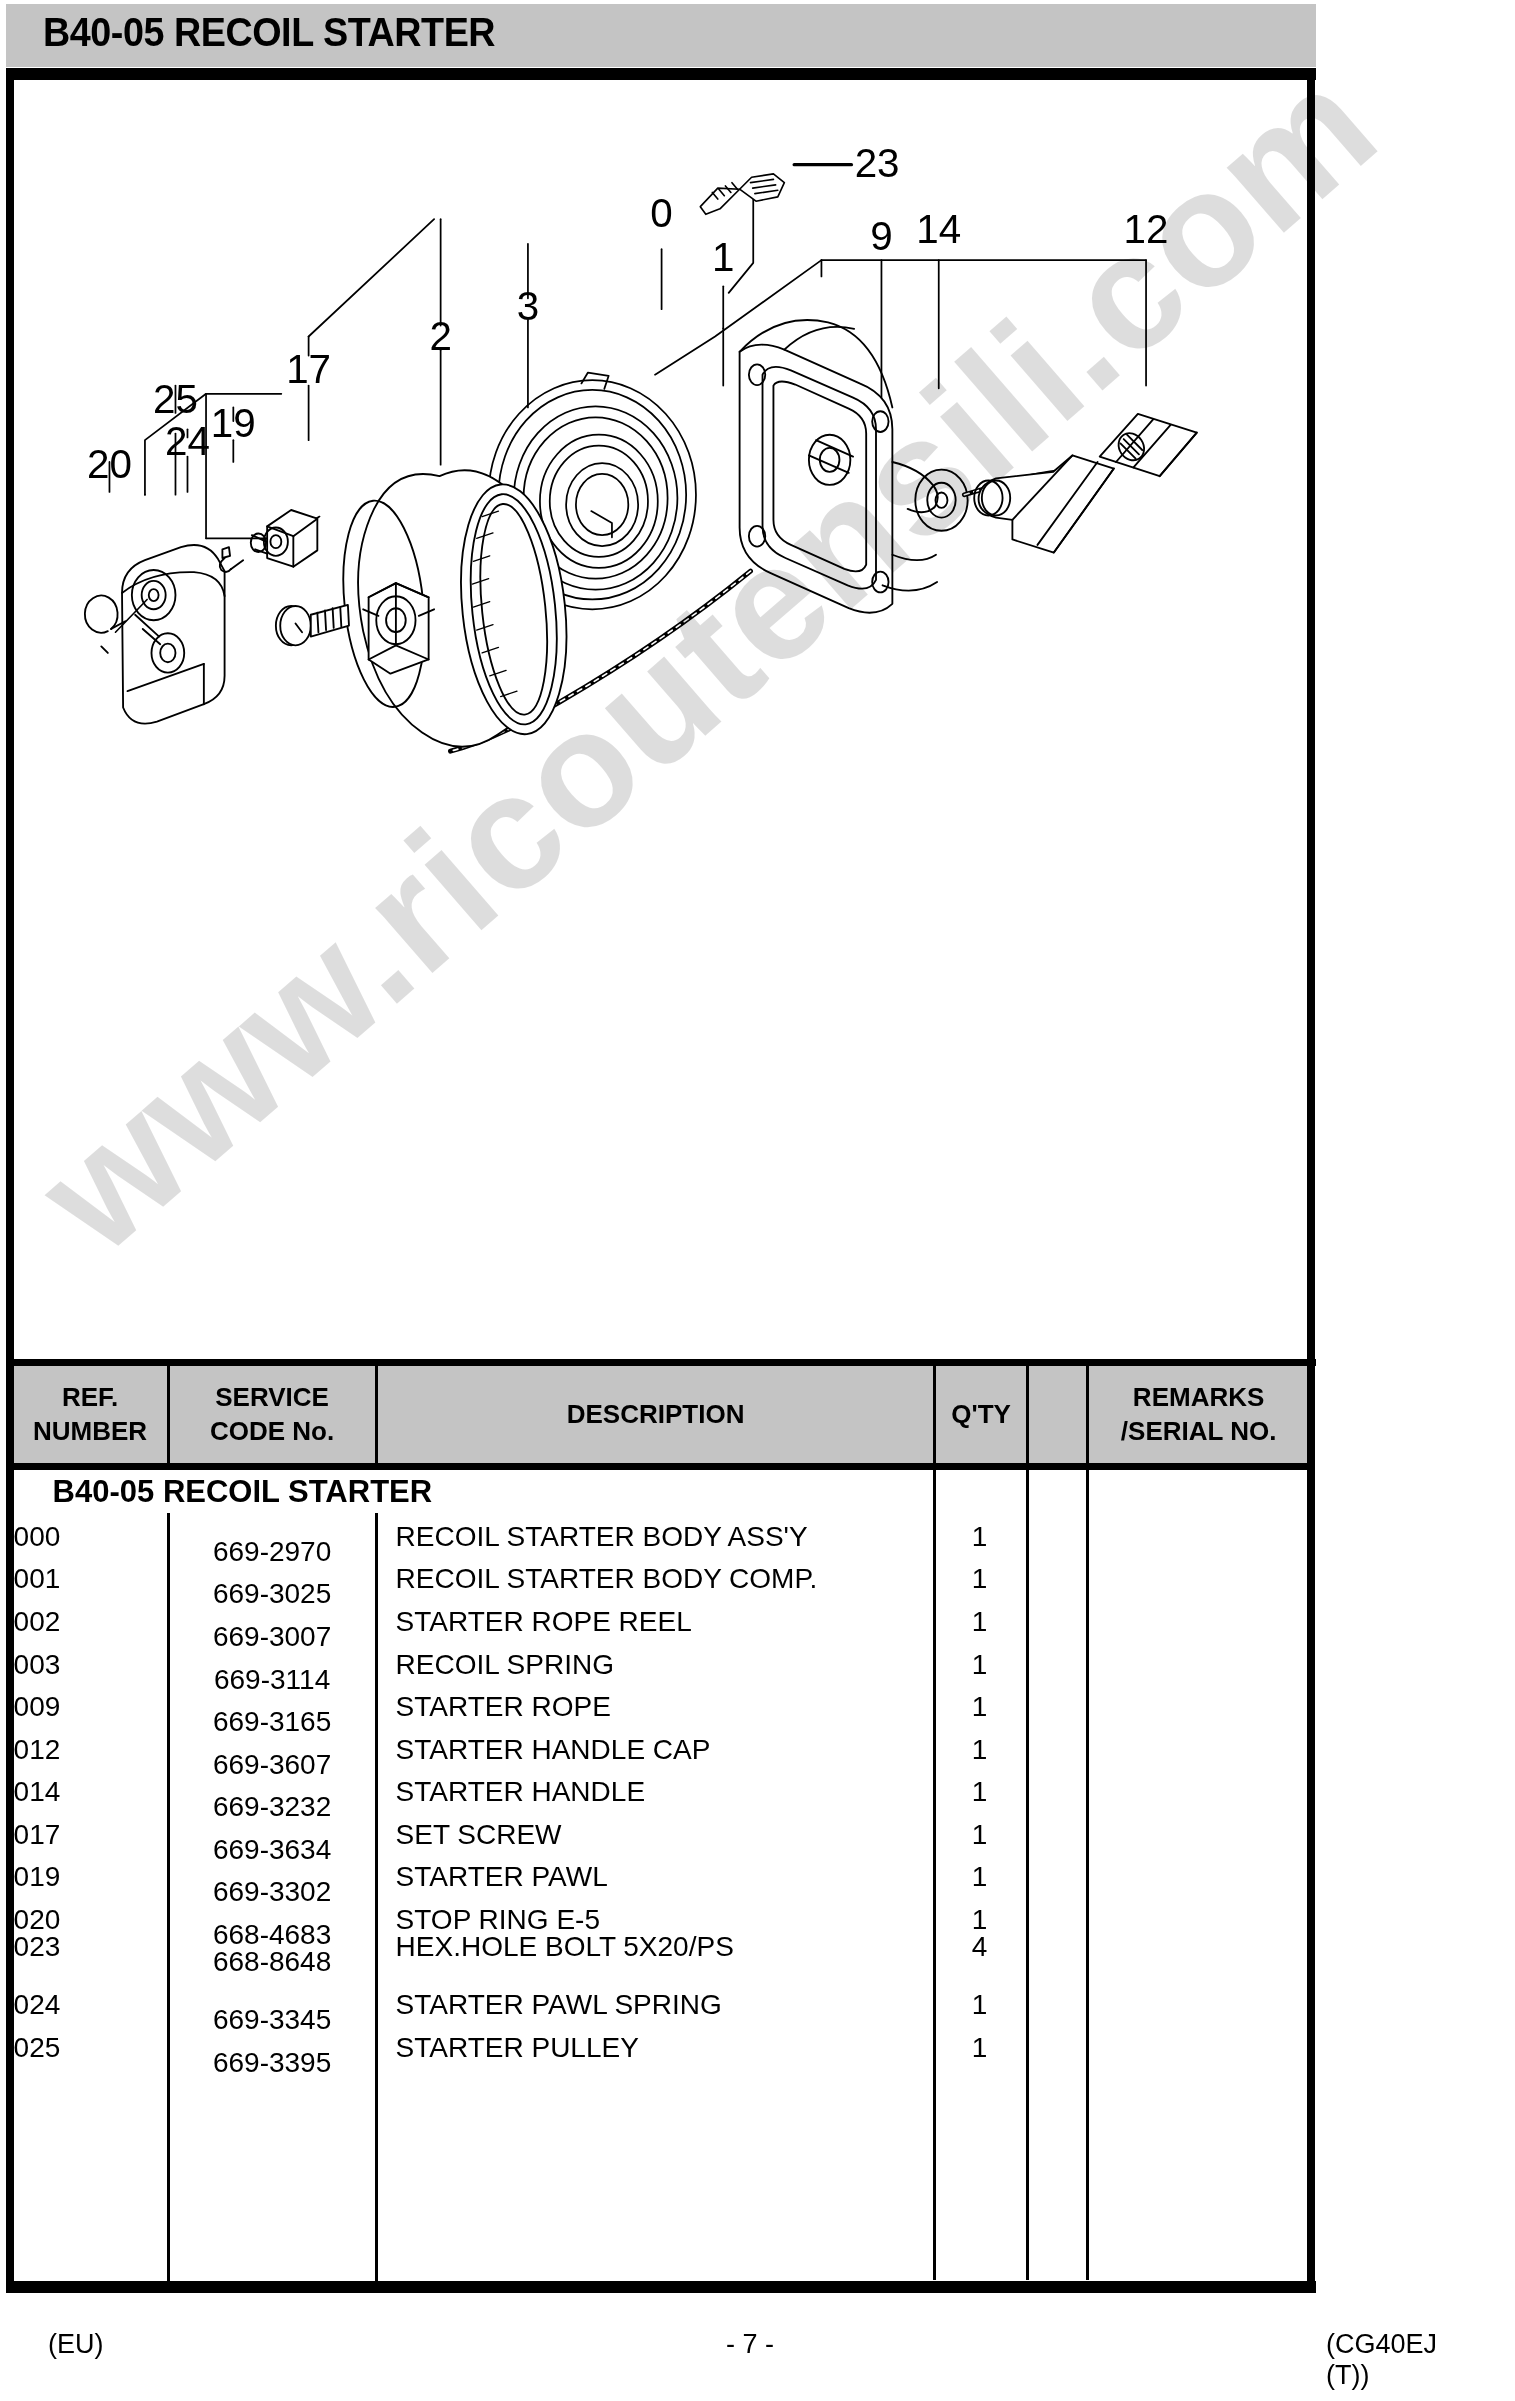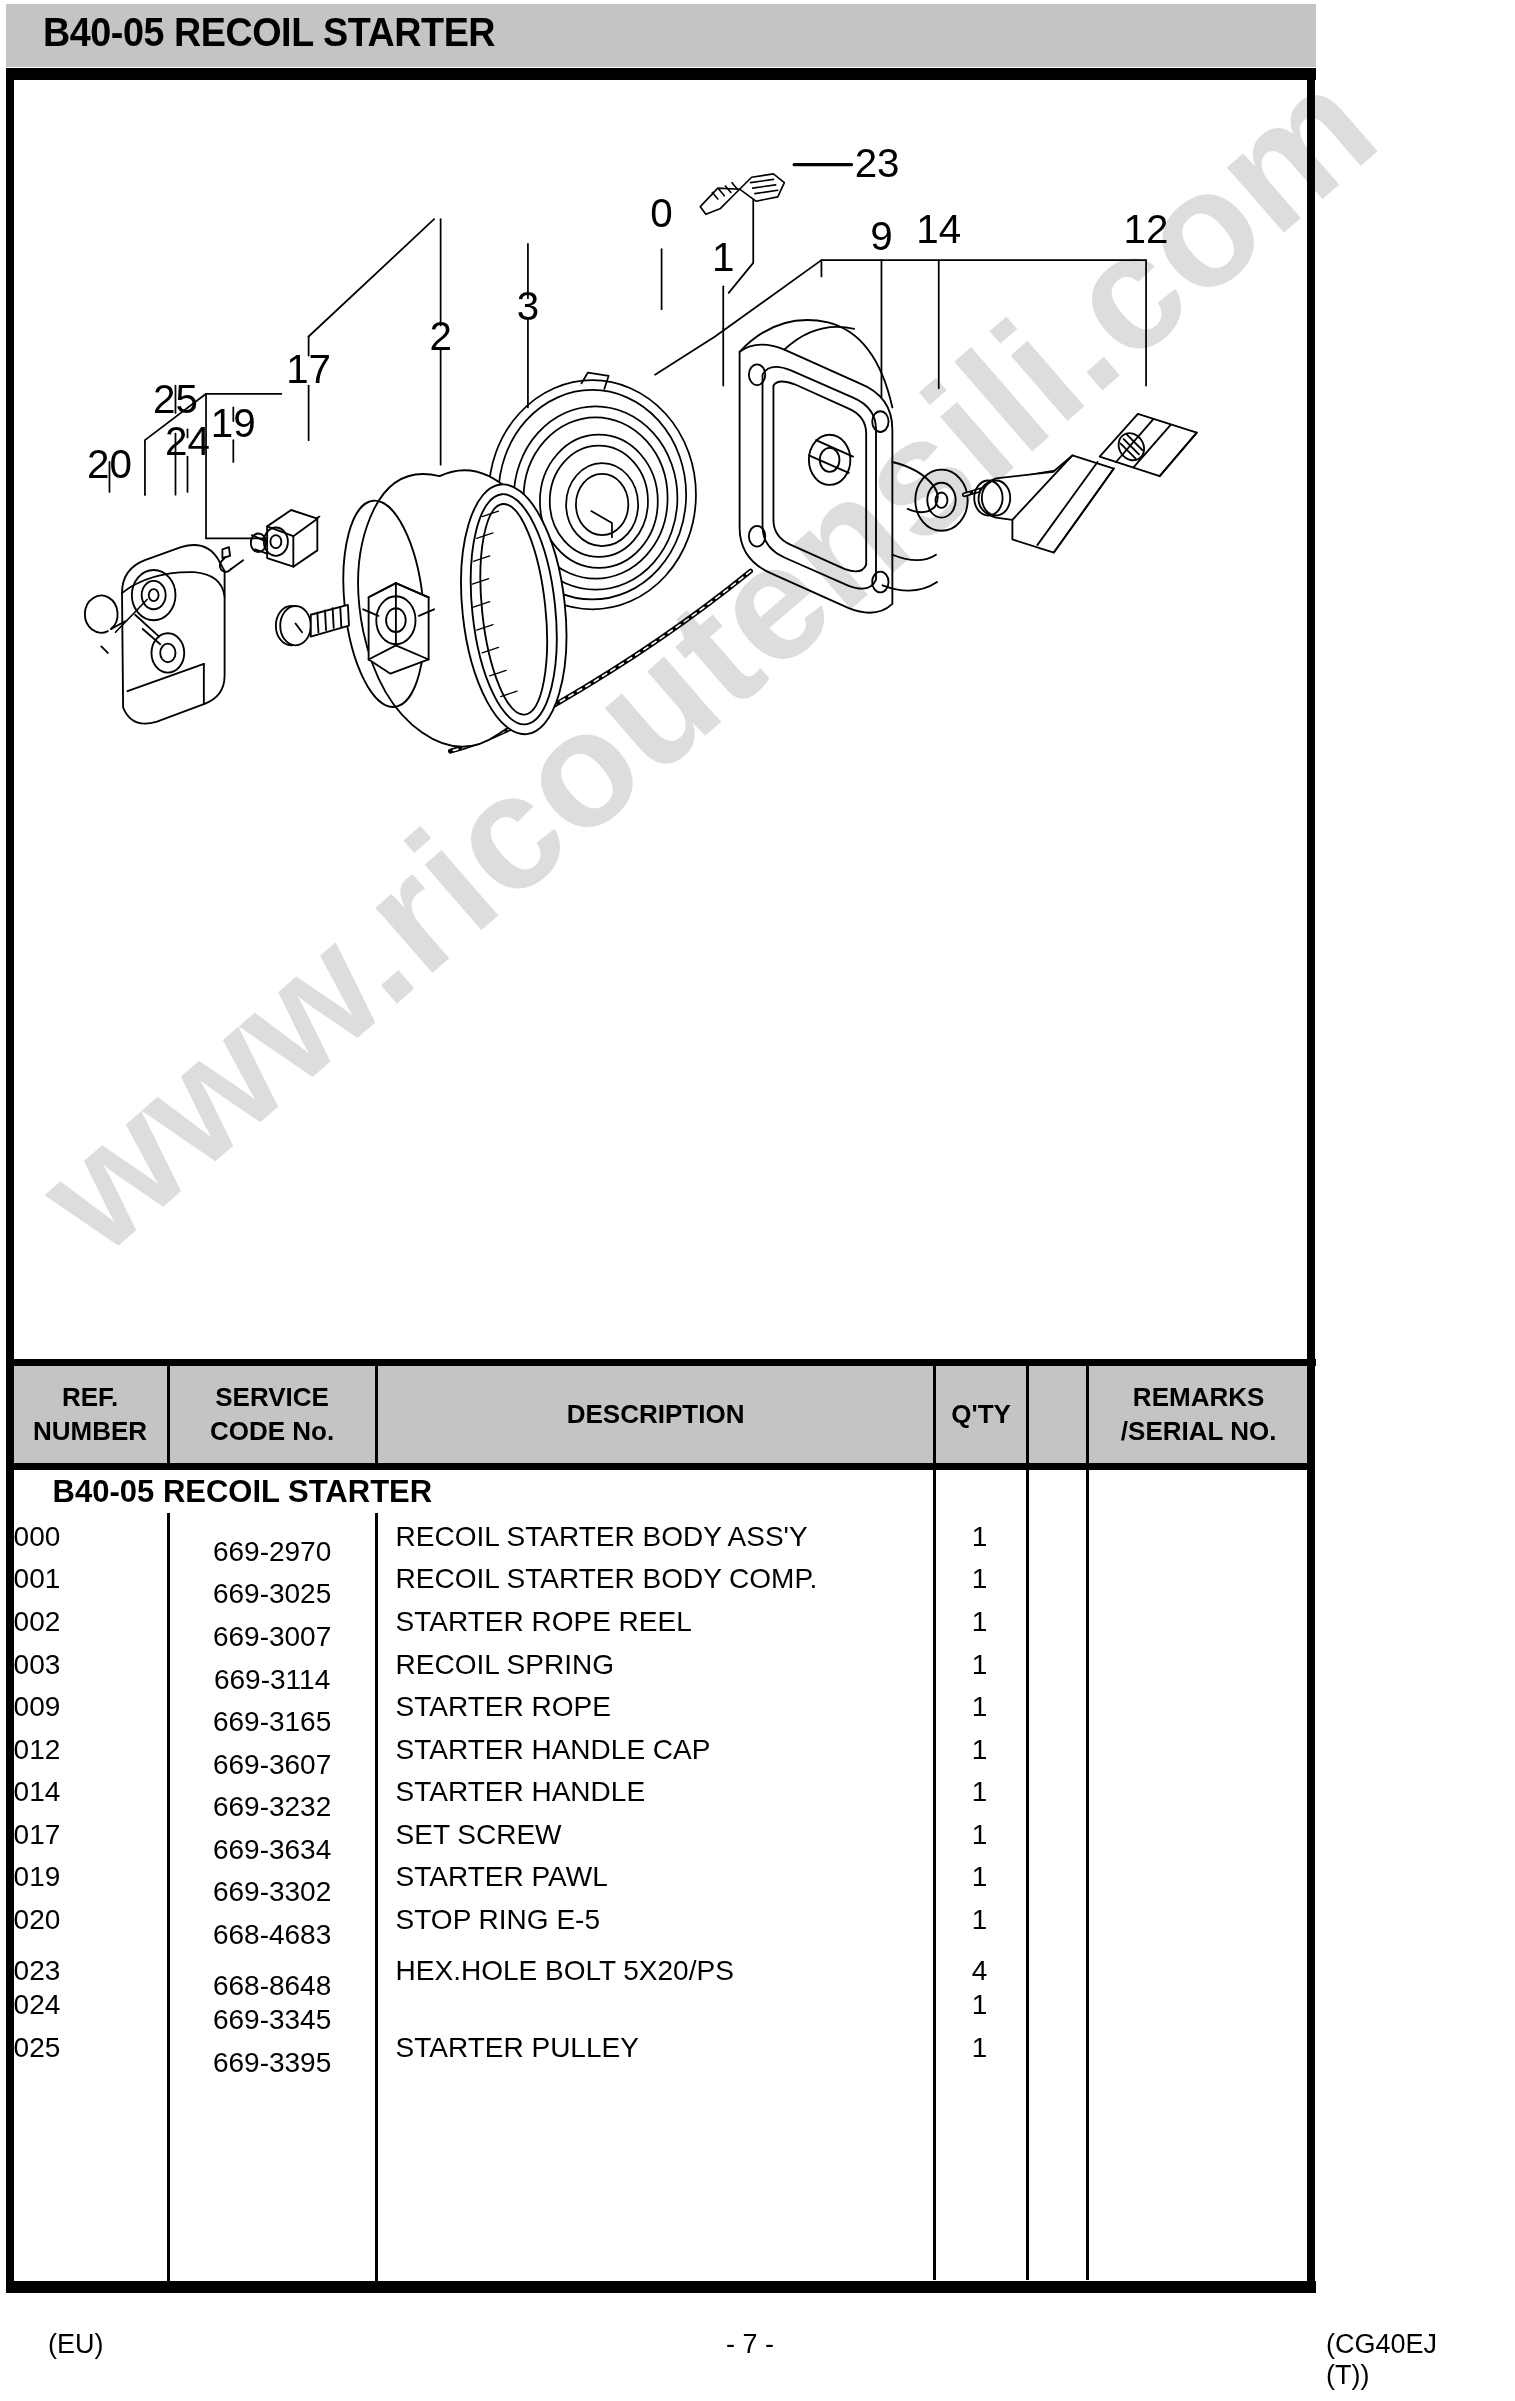--- a/index.html
+++ b/index.html
@@ -472,30 +472,31 @@
             <div class="c-qty cell">1</div>
             <div class="c-rem cell"></div>
           </div>
           <div class="row" style="top: 429px;">
             <div class="c-ref cell">020</div>
             <div class="c-code cell">668-4683</div>
             <div class="c-desc cell">STOP RING E-5</div>
             <div class="c-qty cell">1</div>
             <div class="c-rem cell"></div>
           </div>
-          <div class="row" style="top: 480px; padding-left: 44px;">
+          <div class="row" style="top: 456px; padding-left: 44px;">
             <div class="c-ref cell">023</div>
             <div class="c-code cell">668-8648</div>
             <div class="c-desc cell">HEX.HOLE BOLT 5X20/PS</div>
             <div class="c-qty cell">4</div>
             <div class="c-rem cell"></div>
           </div>
           <div class="row" style="top: 514px;">
             <div class="c-ref cell">024</div>
             <div class="c-code cell">669-3345</div>
+            <div class="c-desc cell">STARTER PAWL SPRING</div>
             <div class="c-qty cell">1</div>
             <div class="c-rem cell"></div>
           </div>
           <div class="row" style="top: 557px;">
             <div class="c-ref cell">025</div>
             <div class="c-code cell">669-3395</div>
             <div class="c-desc cell">STARTER PULLEY</div>
             <div class="c-qty cell">1</div>
             <div class="c-rem cell"></div>
           </div>

